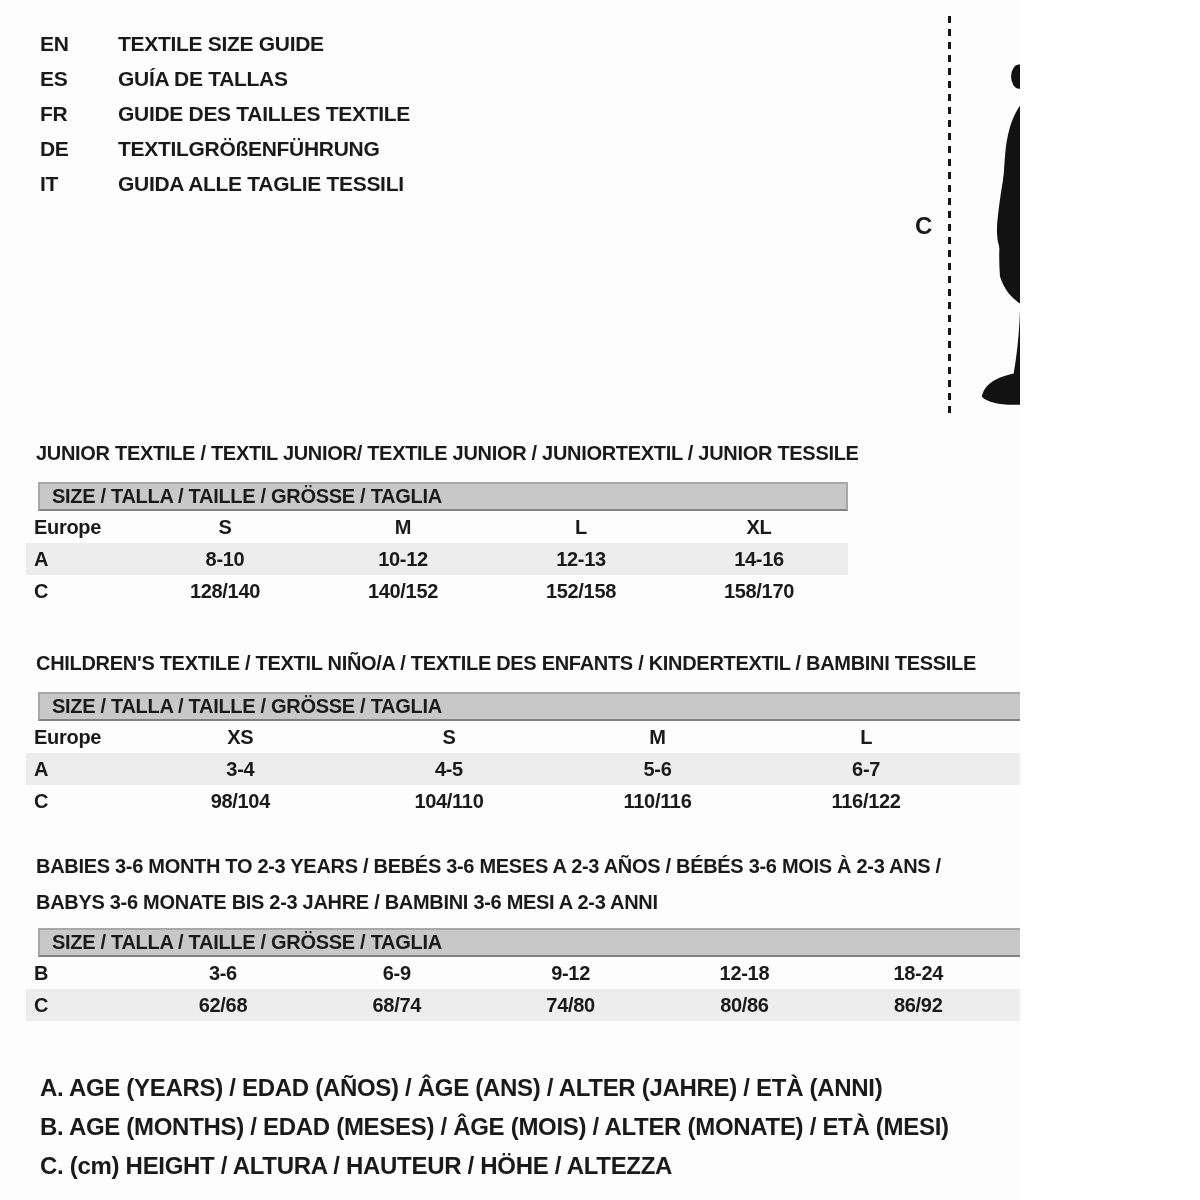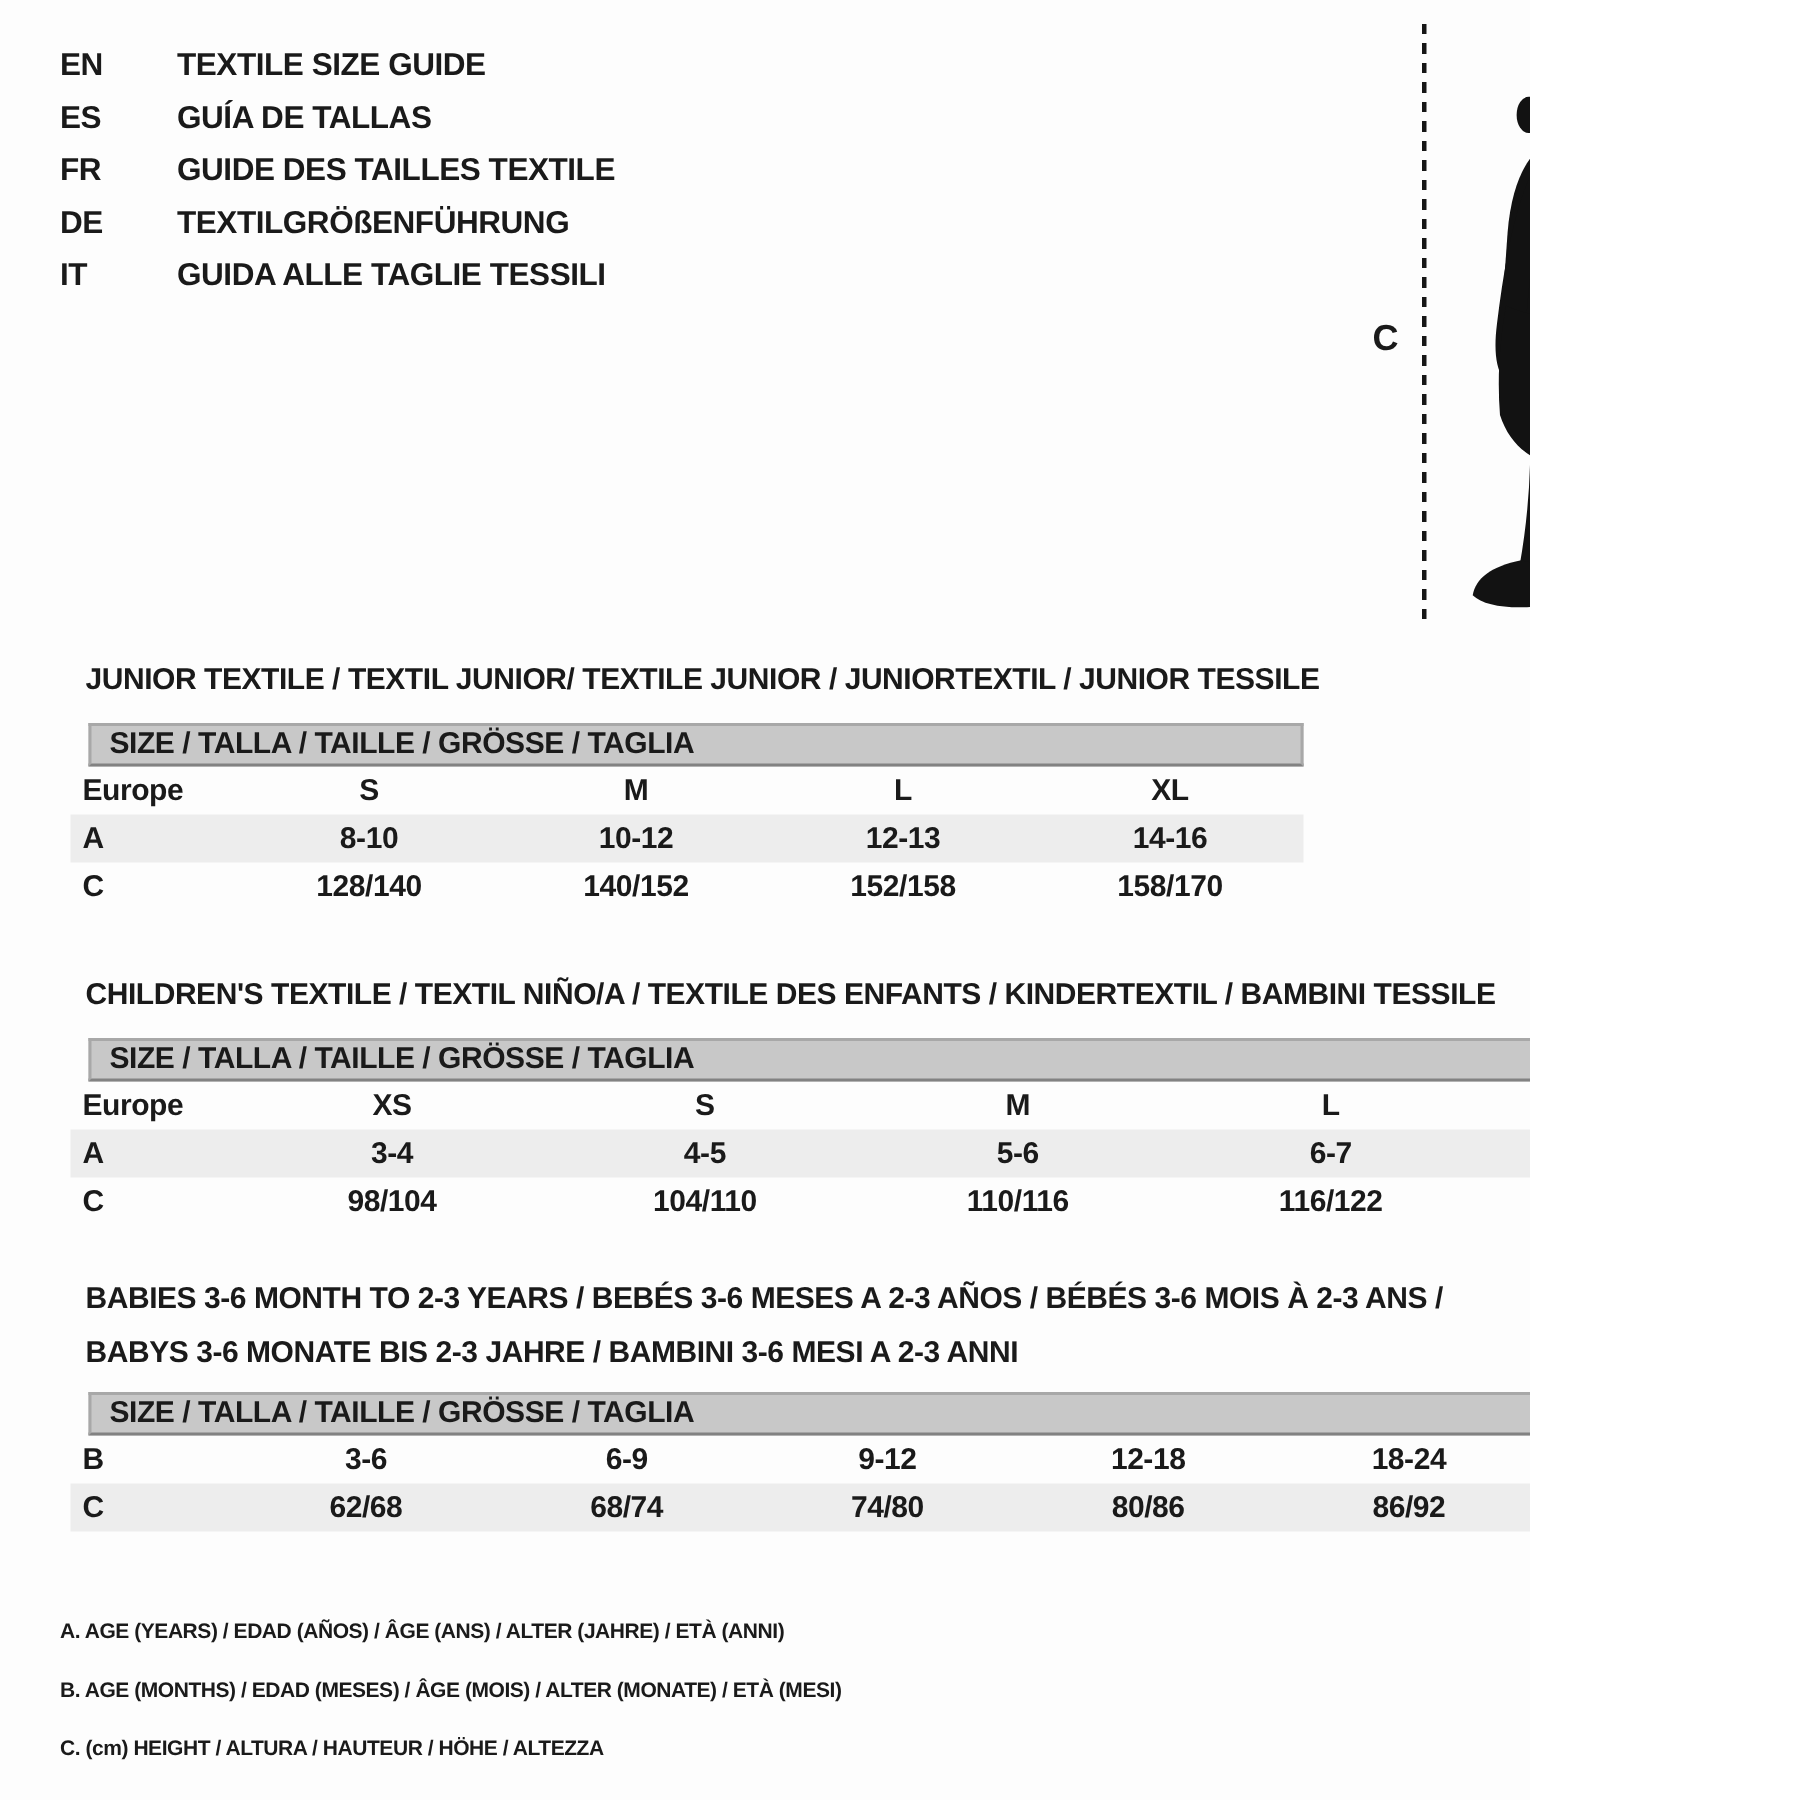--- a/index.html
+++ b/index.html
@@ -23,39 +23,39 @@
 
   
   .measure-line{
     position:absolute;left:948px;top:16px;width:3px;height:400px;
     background-image:repeating-linear-gradient(to bottom,#161616 0 7px,transparent 7px 13px);
   }
   .figure-label{position:absolute;left:915px;top:212px;font-size:24px;}
   .silhouette{position:absolute;left:963px;top:14px;width:178px;height:404px;}
 
   
-  .sec{position:absolute;left:47px;}
+  .sec{position:absolute;left:26px;}
   .sec1{top:435px;width:822px;}
   .sec2{top:645px;width:1153px;}
   .sec3{top:848px;width:1153px;}
   .sec-title{font-size:20px;line-height:36px;margin:0 0 11px 10px;white-space:nowrap;}
   .sec3 .sec-title{margin-bottom:8px;}
   .size-bar{
     height:25px;background:#c8c8c8;
     border:2px solid #a8a8a8;border-bottom-color:#828282;
     font-size:20px;line-height:25px;padding-left:12px;margin-left:12px;
   }
   .trow{display:flex;height:32px;align-items:center;font-size:20px;justify-content:flex-end;}
   .trow.shaded{background:#ededed;}
   .tlabel{width:110px;padding-left:8px;box-sizing:border-box;}
   .tcell{flex:1;text-align:center;}
 
   
   .footnotes{position:absolute;left:40px;top:1068px;}
-  .footnote{line-height:39px;font-size:14px;white-space:nowrap;}
+  .footnote{line-height:39px;font-size:24px;white-space:nowrap;}
 </style>
 </head>
 <body>
 
 <div class="canvas">
 
   <div class="lang-block">
     <div class="lang-row">
       <span class="lang-code">EN</span>
       <span class="lang-title">TEXTILE SIZE GUIDE</span>

